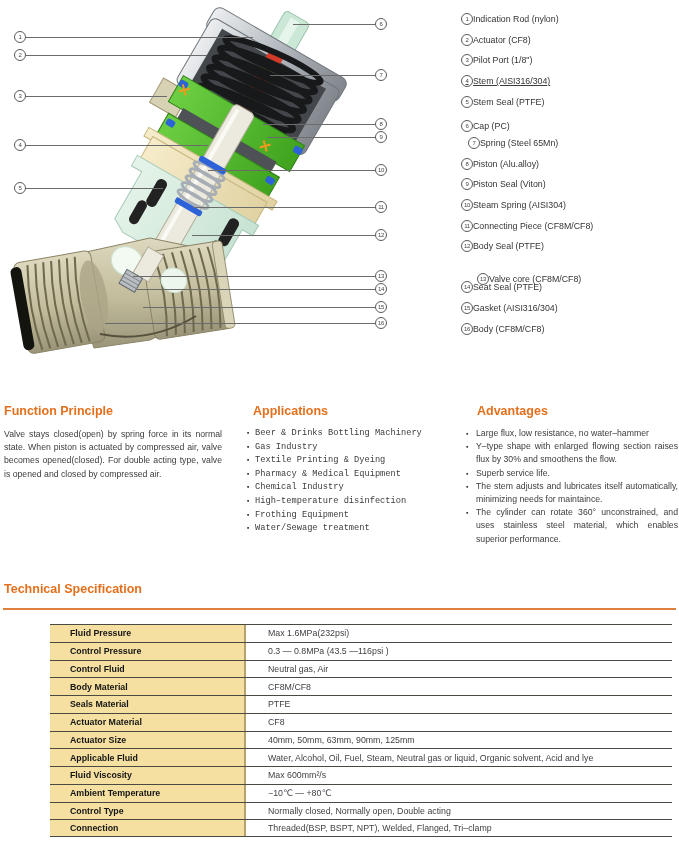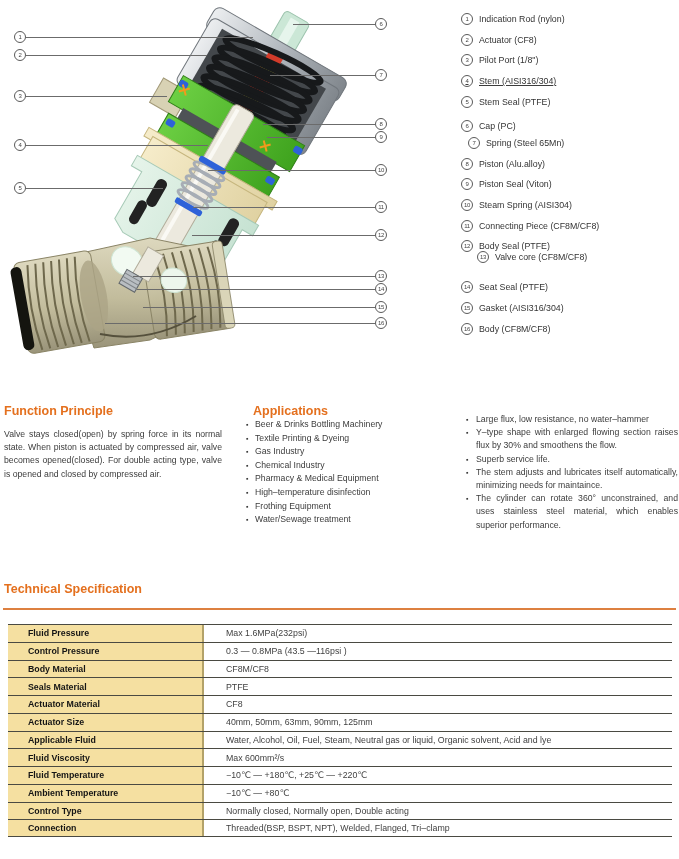--- a/index.html
+++ b/index.html
@@ -6,45 +6,45 @@
   .page{position:relative;width:679px;height:859px;background:#ffffff;overflow:hidden;
         font-family:"Liberation Sans","DejaVu Sans",sans-serif;color:#3c3c3c;}
   
   .diagram{position:absolute;left:0;top:0;width:460px;height:396px;}
   .diagram svg{position:absolute;left:0;top:0;}
   .c-line{position:absolute;height:1px;background:#6b6b6b;}
   .c-circle{position:absolute;width:10px;height:10px;border:1px solid #5a5a5a;border-radius:50%;
             background:#fff;font-size:6px;line-height:10px;text-align:center;color:#444;letter-spacing:-0.3px;}
   
   .parts-list{position:absolute;left:461px;top:0;width:218px;height:396px;}
-  .part-item{position:absolute;display:flex;align-items:center;gap:6px;height:12px;justify-content:space-between;}
+  .part-item{position:absolute;display:flex;align-items:center;height:12px;justify-content:space-between;}
   .p-circle{flex:none;width:10px;height:10px;border:1px solid #5a5a5a;border-radius:50%;
             font-size:6px;line-height:10px;text-align:center;color:#444;letter-spacing:-0.3px;}
   .p-label{font-size:8.8px;color:#333;white-space:nowrap;}
   
   .col{position:absolute;top:404px;}
   .col h3{margin:0;font-size:12.5px;font-weight:bold;color:#e4701e;}
   .fp{left:4px;width:218px;}
   .fp p{margin:10px 0 0 0;font-size:8.7px;line-height:13.2px;text-align:justify;color:#3c3c3c;}
   .apps{left:246px;width:216px;}
   .apps h3{padding-left:7px;}
-  .apps .list{}
+  .apps .list{margin-top:9px;font-family:Liberation Mono, monospace;}
   .app-item{font-size:8.7px;line-height:13.6px;color:#3c3c3c;display:flex;}
   .blt{flex:none;width:9px;font-size:7px;color:#3c3c3c;}
   .adv{left:464px;width:214px;}
   .adv h3{padding-left:13px;}
   .adv .list{margin-top:9px;}
   .adv-item{display:flex;font-size:8.7px;line-height:13.2px;color:#3c3c3c;}
   .adv-item .blt{width:12px;padding-left:2px;box-sizing:border-box;}
   .adv-text{flex:1;text-align:justify;}
   
   .spec-title{position:absolute;left:4px;top:582px;margin:0;font-size:12.5px;font-weight:bold;color:#e4701e;}
   .spec-rule{position:absolute;left:3px;top:608px;width:673px;height:2px;background:#dd8040;}
   .spec-table{position:absolute;left:8px;top:624px;width:664px;}
-  .t-row{display:flex;height:17.75px;border-top:1.2px solid #4a4a42;box-sizing:border-box;}
+  .t-row{display:flex;height:17.75px;border-top:1.2px solid #4a4a42;box-sizing:border-box;margin-left:42px;}
   .t-row.last{border-bottom:1.2px solid #4a4a42;}
   .t-label{flex:none;width:196px;background:#f5e0a1;border-right:2px solid #b3a269;box-sizing:border-box;
            display:flex;align-items:center;padding-left:20px;font-size:8.8px;font-weight:bold;color:#151515;}
   .t-value{flex:1;display:flex;align-items:center;padding-left:22px;font-size:8.8px;color:#3f3f3f;white-space:nowrap;}
 </style>
 </head>
 <body>
 
 <div class="page">
 
@@ -258,21 +258,21 @@
         <span class="p-label">Steam Spring (AISI304)</span>
       </div>
     <div class="part-item" style="top:220px;">
         <span class="p-circle">11</span>
         <span class="p-label">Connecting Piece (CF8M/CF8)</span>
       </div>
     <div class="part-item" style="top:240px;">
         <span class="p-circle">12</span>
         <span class="p-label">Body Seal (PTFE)</span>
       </div>
-    <div class="part-item" style="top:251px;padding-left:16px;">
+    <div class="part-item" style="top:273px;padding-left:16px;">
         <span class="p-circle">13</span>
         <span class="p-label">Valve core (CF8M/CF8)</span>
       </div>
     <div class="part-item" style="top:281px;">
         <span class="p-circle">14</span>
         <span class="p-label">Seat Seal (PTFE)</span>
       </div>
     <div class="part-item" style="top:302px;">
         <span class="p-circle">15</span>
         <span class="p-label">Gasket (AISI316/304)</span>
@@ -290,50 +290,51 @@
 
   <div class="col apps">
     <h3>Applications</h3>
     <div class="list">
       <div class="app-item">
           <span class="blt">▪</span>
           <span>Beer &amp; Drinks Bottling Machinery</span>
         </div>
       <div class="app-item">
           <span class="blt">▪</span>
+          <span>Gas Industry</span>
+        </div>
+      <div class="app-item">
+          <span class="blt">▪</span>
           <span>Textile Printing &amp; Dyeing</span>
         </div>
       <div class="app-item">
           <span class="blt">▪</span>
-          <span>Gas Industry</span>
+          <span>Pharmacy &amp; Medical Equipment</span>
         </div>
       <div class="app-item">
           <span class="blt">▪</span>
           <span>Chemical Industry</span>
         </div>
       <div class="app-item">
           <span class="blt">▪</span>
-          <span>Pharmacy &amp; Medical Equipment</span>
-        </div>
-      <div class="app-item">
-          <span class="blt">▪</span>
           <span>High–temperature disinfection</span>
         </div>
       <div class="app-item">
           <span class="blt">▪</span>
           <span>Frothing Equipment</span>
         </div>
       <div class="app-item">
           <span class="blt">▪</span>
           <span>Water/Sewage treatment</span>
         </div>
     </div>
   </div>
 
   <div class="col adv">
+    <h3>Advantages</h3>
     <div class="list">
       <div class="adv-item">
           <span class="blt">▪</span>
           <span class="adv-text">Large flux, low resistance, no water–hammer</span>
         </div>
       <div class="adv-item">
           <span class="blt">▪</span>
           <span class="adv-text">Y–type shape with enlarged flowing section raises flux by 30% and smoothens the flow.</span>
         </div>
       <div class="adv-item">
@@ -357,20 +358,24 @@
   <div class="spec-table">
     <div class="t-row">
         <div class="t-label">Fluid Pressure</div>
         <div class="t-value">Max 1.6MPa(232psi)</div>
       </div>
     <div class="t-row">
         <div class="t-label">Control Pressure</div>
         <div class="t-value">0.3 — 0.8MPa (43.5 —116psi )</div>
       </div>
     <div class="t-row">
+        <div class="t-label">Control Fluid</div>
+        <div class="t-value">Neutral gas, Air</div>
+      </div>
+    <div class="t-row">
         <div class="t-label">Body Material</div>
         <div class="t-value">CF8M/CF8</div>
       </div>
     <div class="t-row">
         <div class="t-label">Seals Material</div>
         <div class="t-value">PTFE</div>
       </div>
     <div class="t-row">
         <div class="t-label">Actuator Material</div>
         <div class="t-value">CF8</div>
@@ -379,24 +384,20 @@
         <div class="t-label">Actuator Size</div>
         <div class="t-value">40mm, 50mm, 63mm, 90mm, 125mm</div>
       </div>
     <div class="t-row">
         <div class="t-label">Applicable Fluid</div>
         <div class="t-value">Water, Alcohol, Oil, Fuel, Steam, Neutral gas or liquid, Organic solvent, Acid and lye</div>
       </div>
     <div class="t-row">
         <div class="t-label">Fluid Viscosity</div>
         <div class="t-value">Max 600mm²/s</div>
-      </div>
-    <div class="t-row">
-        <div class="t-label">Fluid Temperature</div>
-        <div class="t-value">−10℃ — +180℃,  +25℃ — +220℃</div>
       </div>
     <div class="t-row">
         <div class="t-label">Ambient Temperature</div>
         <div class="t-value">−10℃ — +80℃</div>
       </div>
     <div class="t-row">
         <div class="t-label">Control Type</div>
         <div class="t-value">Normally closed, Normally open, Double acting</div>
       </div>
     <div class="t-row last">

